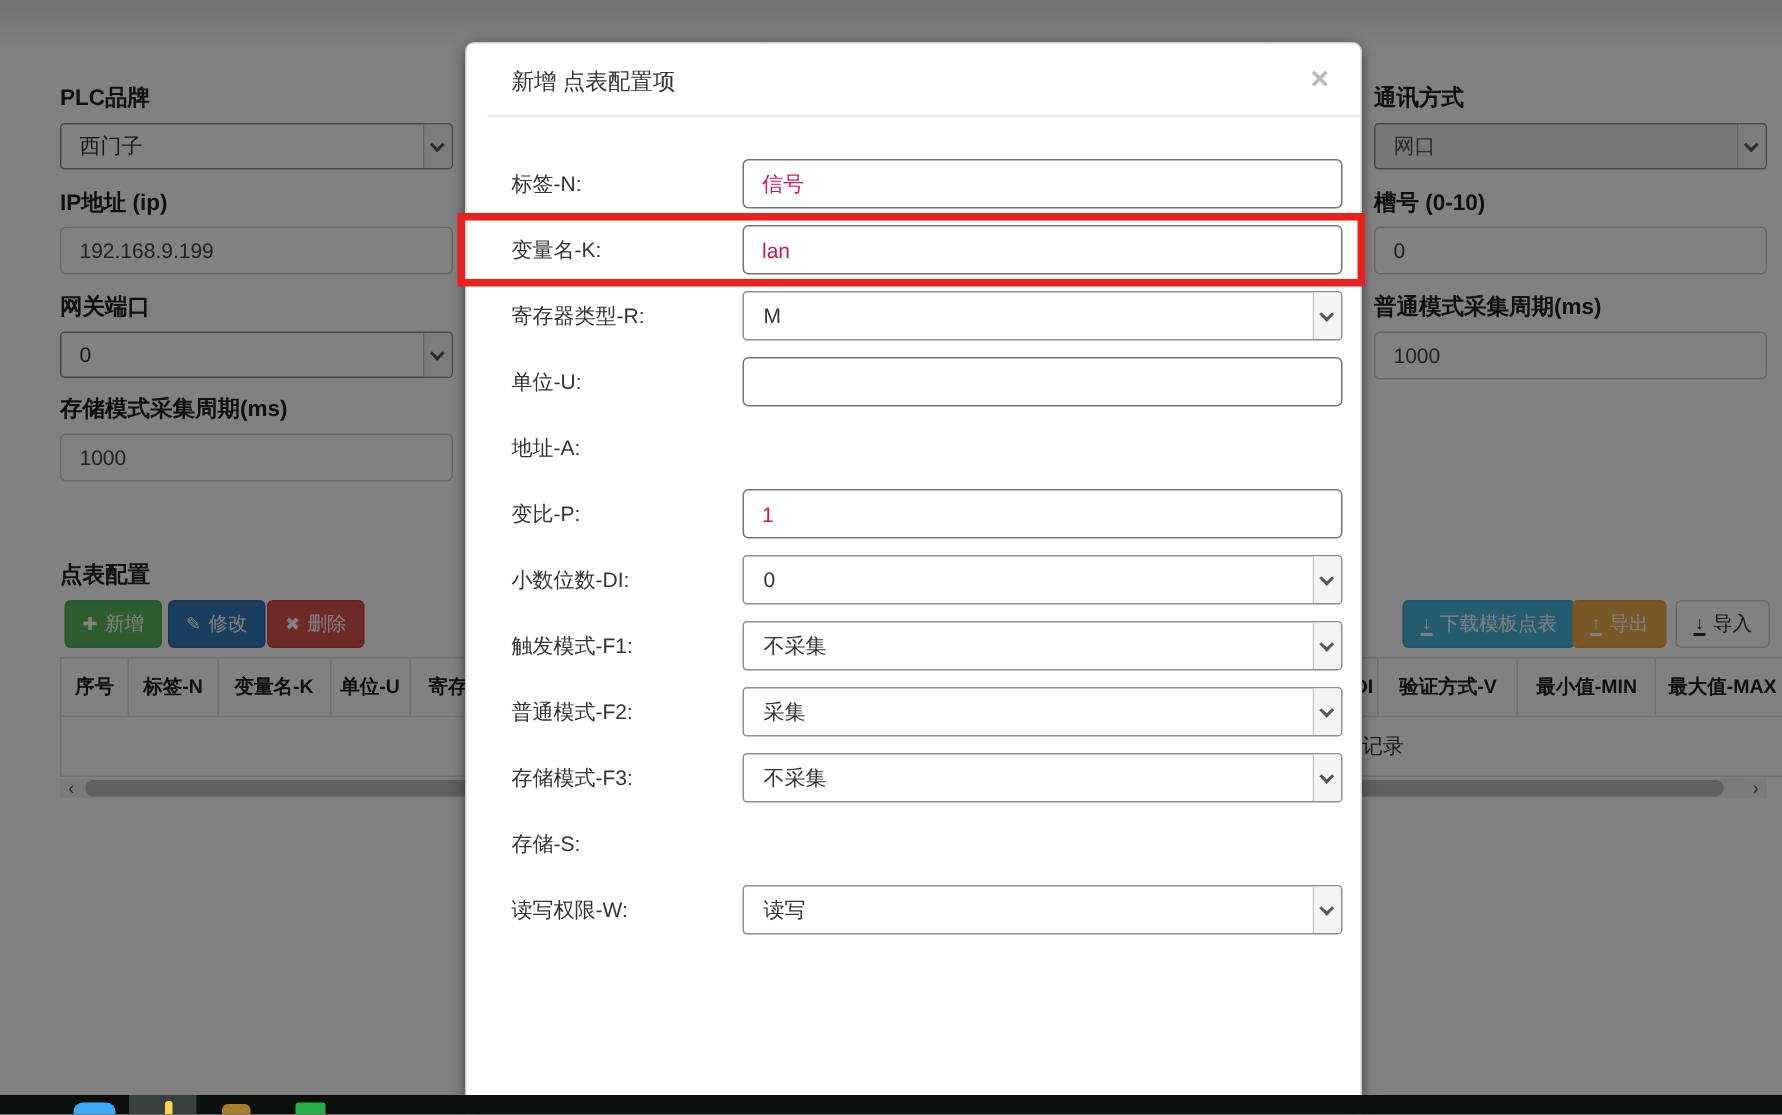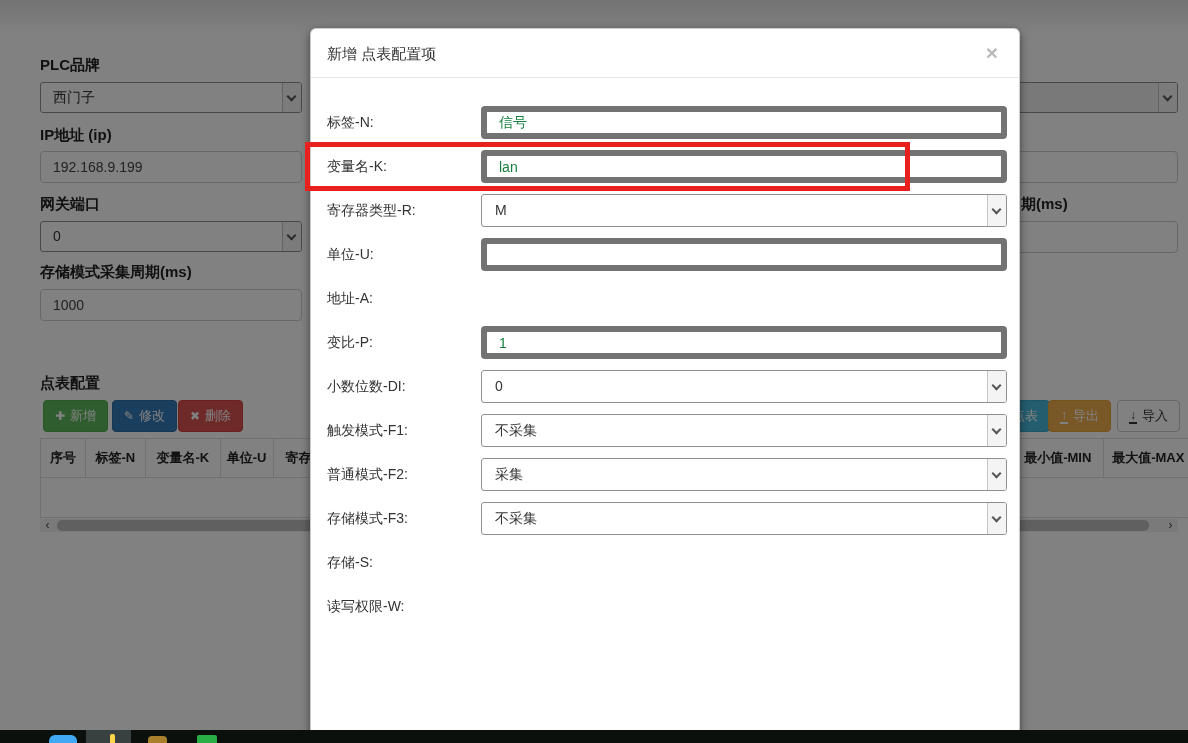--- a/index.html
+++ b/index.html
@@ -55,36 +55,37 @@
   .hscroll .arr{width:15px;text-align:center;font-size:12px;color:#444;line-height:13px;}
   .hscroll .track{flex:1;height:13px;position:relative;background:#f1f1f1;}
   .hscroll .thumb{position:absolute;left:2px;top:1px;bottom:1px;right:14px;background:#bdbdbd;border-radius:5px;}
   
   #backdrop{
     position:absolute;left:0;top:0;width:1188px;height:730px;z-index:5;
     background:linear-gradient(180deg,rgba(0,0,0,.55) 0,rgba(0,0,0,.495) 34px,rgba(0,0,0,.495) 100%);
   }
   
   #modal{
-    position:absolute;left:310px;top:28px;width:710px;height:715px;background:#fff;
+    position:absolute;left:310px;top:28px;width:598px;height:715px;background:#fff;
     border:1px solid rgba(0,0,0,.2);border-radius:6px 6px 0 0;z-index:10;
     box-shadow:0 3px 9px rgba(0,0,0,.5);
+    padding-left:14px;
   }
   .m-header{position:relative;height:49px;border-bottom:1px solid #e5e5e5;}
   .m-title{position:absolute;left:16px;top:16px;font-size:15px;color:#333;}
   .m-close{
     position:absolute;right:15px;top:12px;font-size:21px;color:#b9b9b9;font-weight:bold;
     background:none;border:none;cursor:pointer;line-height:1;font-family:inherit;
   }
   .m-body{padding:28px 12px 0 16px;}
   .m-row{display:flex;align-items:center;height:33px;margin-bottom:11px;}
   .m-label{width:154px;flex:0 0 154px;font-size:14px;color:#333;}
   .m-field{flex:1;position:relative;height:33px;}
   .m-input{
-    width:100%;height:33px;border:6px solid #737373;border-radius:4px;font-size:14px;color:#15803d;
+    width:100%;height:33px;border:1px solid #737373;border-radius:4px;font-size:14px;color:#be185d;
     padding:0 12px;font-family:inherit;background:#fff;
   }
   .m-select{
     position:relative;width:100%;height:33px;border:1px solid #8f8f8f;border-radius:3px;
     background:#fff;font-size:14px;color:#333;line-height:31px;padding:0 30px 0 13px;
   }
   .m-select .chev i{top:11px;}
   .spinner{
     position:absolute;right:5px;top:4px;width:15px;height:25px;border:1px solid #a9a9a9;
     border-radius:2px;background:#f7f7f7;
@@ -296,20 +297,28 @@
           </div>
         </div>
       </div>
 
       <div class="m-row">
         <div class="m-label">存储-S:</div>
       </div>
 
       <div class="m-row">
         <div class="m-label">读写权限-W:</div>
+        <div class="m-field">
+          <div class="m-select">
+            <span>读写</span>
+            <span class="chev">
+                <i></i>
+              </span>
+          </div>
+        </div>
       </div>
 
     </div>
   </div>
 
   <div id="annotation"></div>
 
   <div id="taskbar">
     <span class="slot"></span>
     <span class="i-blue"></span>

